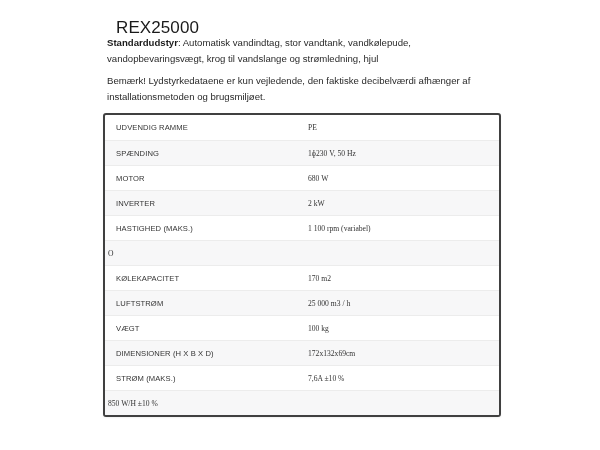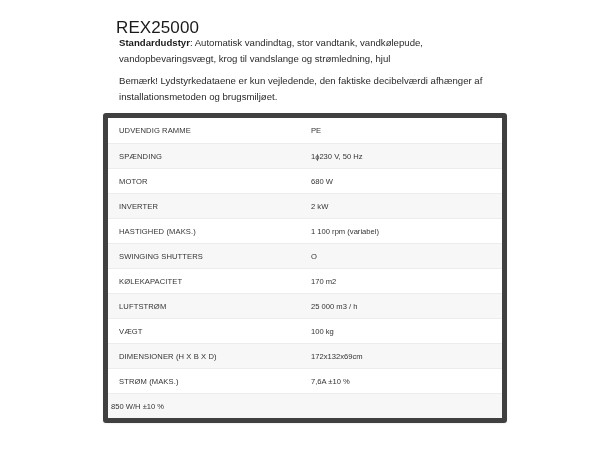--- a/index.html
+++ b/index.html
@@ -7,41 +7,41 @@
     width: 600px; height: 450px; overflow: hidden; position: relative;
     font-family: "Liberation Sans", sans-serif; color: #222222;
   }
   .wrap { position: absolute; left: 103px; top: 0; width: 394px; }
   .title {
     position: absolute; left: 0; top: 5px;
     font-size: 17px; font-weight: normal; color: #1a1a1a; letter-spacing: 0.1px;
     margin: 13px; white-space: nowrap;
   }
   .para {
-    position: absolute; left: 16px; width: 400px;
+    position: absolute; left: 4px; width: 400px;
     font-size: 9.6px; line-height: 15.5px; color: #2a2a2a; margin: 0;
   }
   .para b { font-weight: bold; color: #1a1a1a; }
   .p1 { top: 35px; }
   .p2 { top: 73px; }
   .spec {
     position: absolute; left: 0; top: 113px; width: 394px;
-    border: 5px solid #404040; border-radius: 3px;
+    border: 2px solid #404040; border-radius: 3px;
     box-shadow: 0 1px 2px rgba(0,0,0,0.06);
     overflow: hidden; background: #fff;
   }
   .row {
     display: flex; height: 25px; align-items: center;
     border-top: 1px solid #ececec; box-sizing: border-box;
     font-size: 7.6px; color: #333333;
   }
   .row:first-child { border-top: none; }
   .row:nth-child(even) { background: #f7f7f8; }
   .k { width: 200px; padding-left: 11px; box-sizing: border-box; text-transform: uppercase; letter-spacing: 0.1px; }
-  .v { padding-left: 3px; }
+  .v { padding-left: 3px; font-family: Liberation Serif, serif; }
 </style>
 </head>
 <body>
 
 <div class="wrap">
   <h1 class="title">REX25000</h1>
 
   <p class="para p1"><b>Standardudstyr</b><span>: Automatisk vandindtag, stor vandtank, vandkølepude, vandopbevaringsvægt, krog til vandslange og strømledning, hjul</span></p>
 
   <p class="para p2">Bemærk! Lydstyrkedataene er kun vejledende, den faktiske decibelværdi afhænger af installationsmetoden og brugsmiljøet.</p>
@@ -61,21 +61,20 @@
       </div>
     <div class="row">
         <div class="k">INVERTER</div>
         <div class="v">2 kW</div>
       </div>
     <div class="row">
         <div class="k">HASTIGHED (MAKS.)</div>
         <div class="v">1 100 rpm (variabel)</div>
       </div>
     <div class="row">
-        <div class="k">SWINGING SHUTTERS</div>
         <div class="v">O</div>
       </div>
     <div class="row">
         <div class="k">KØLEKAPACITET</div>
         <div class="v">170 m2</div>
       </div>
     <div class="row">
         <div class="k">LUFTSTRØM</div>
         <div class="v">25 000 m3 / h</div>
       </div>

